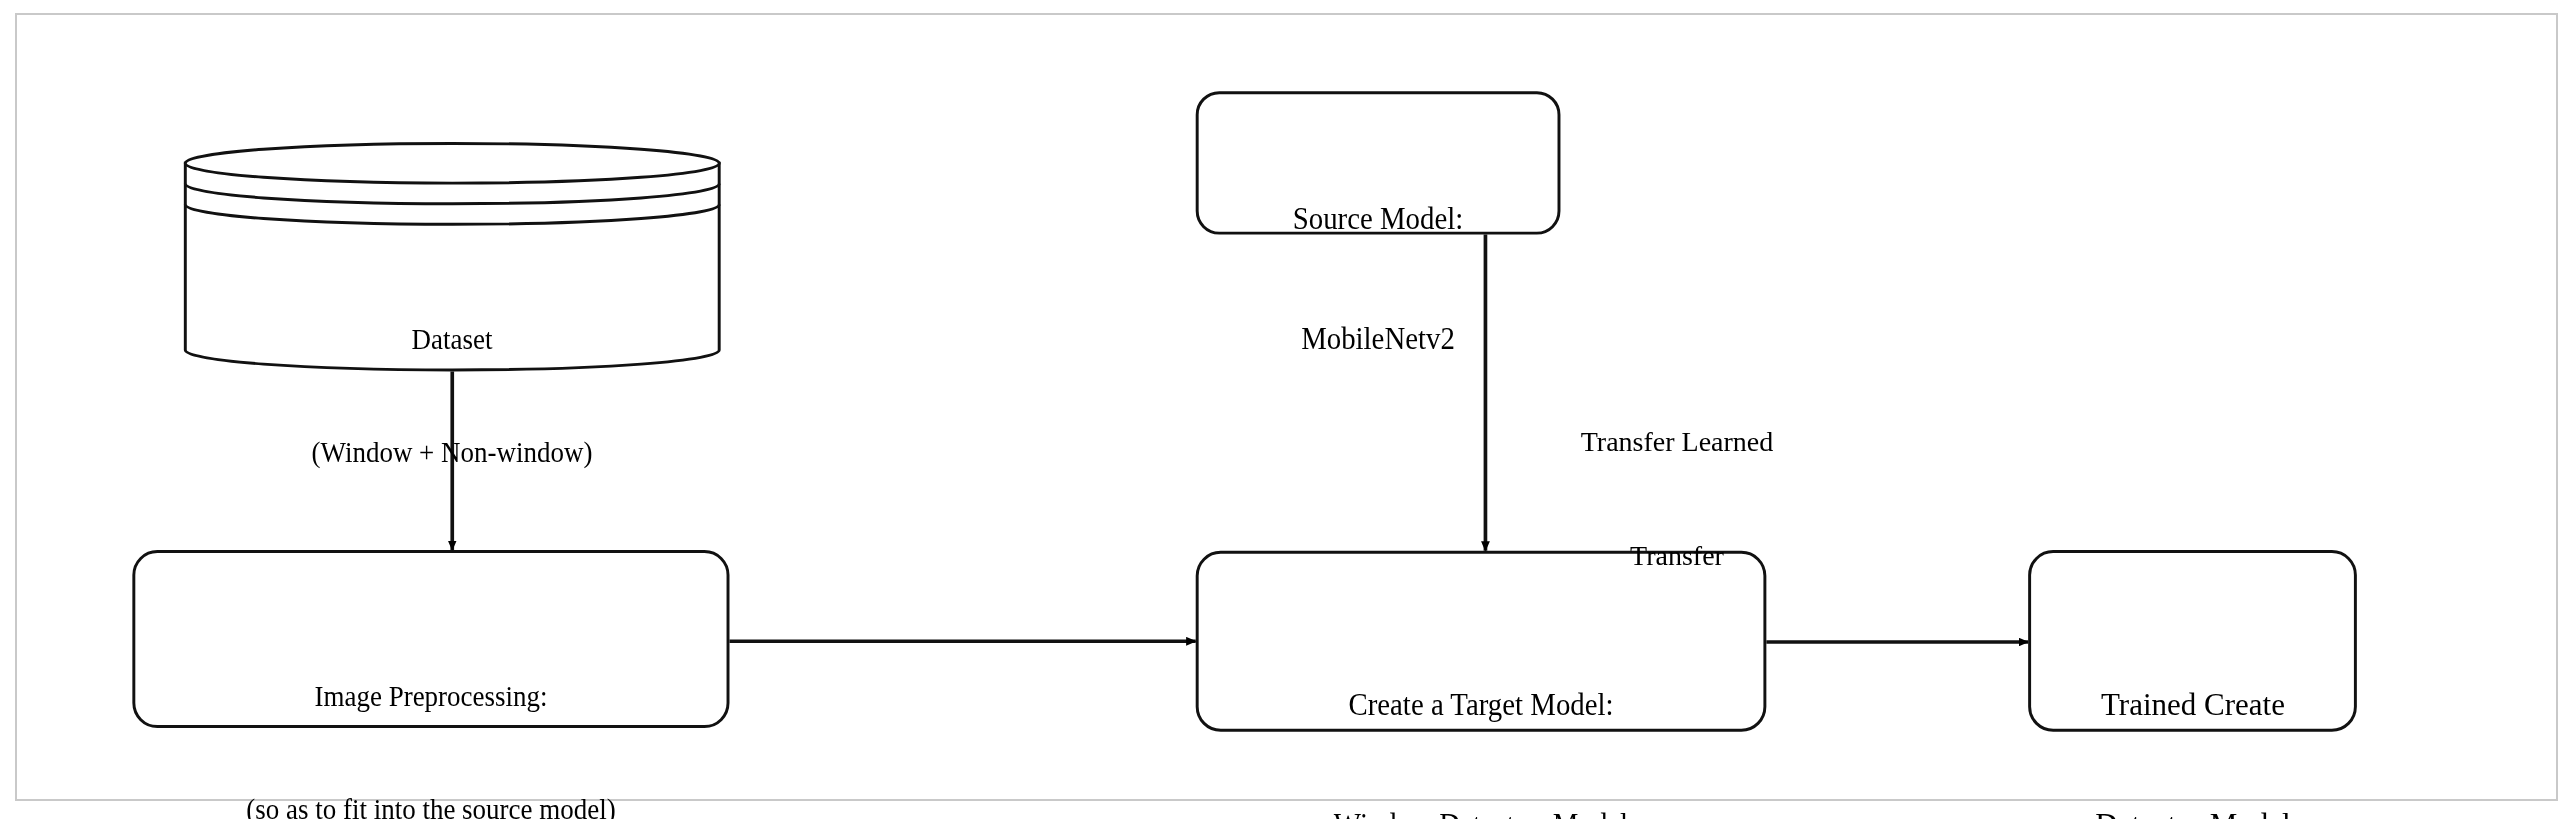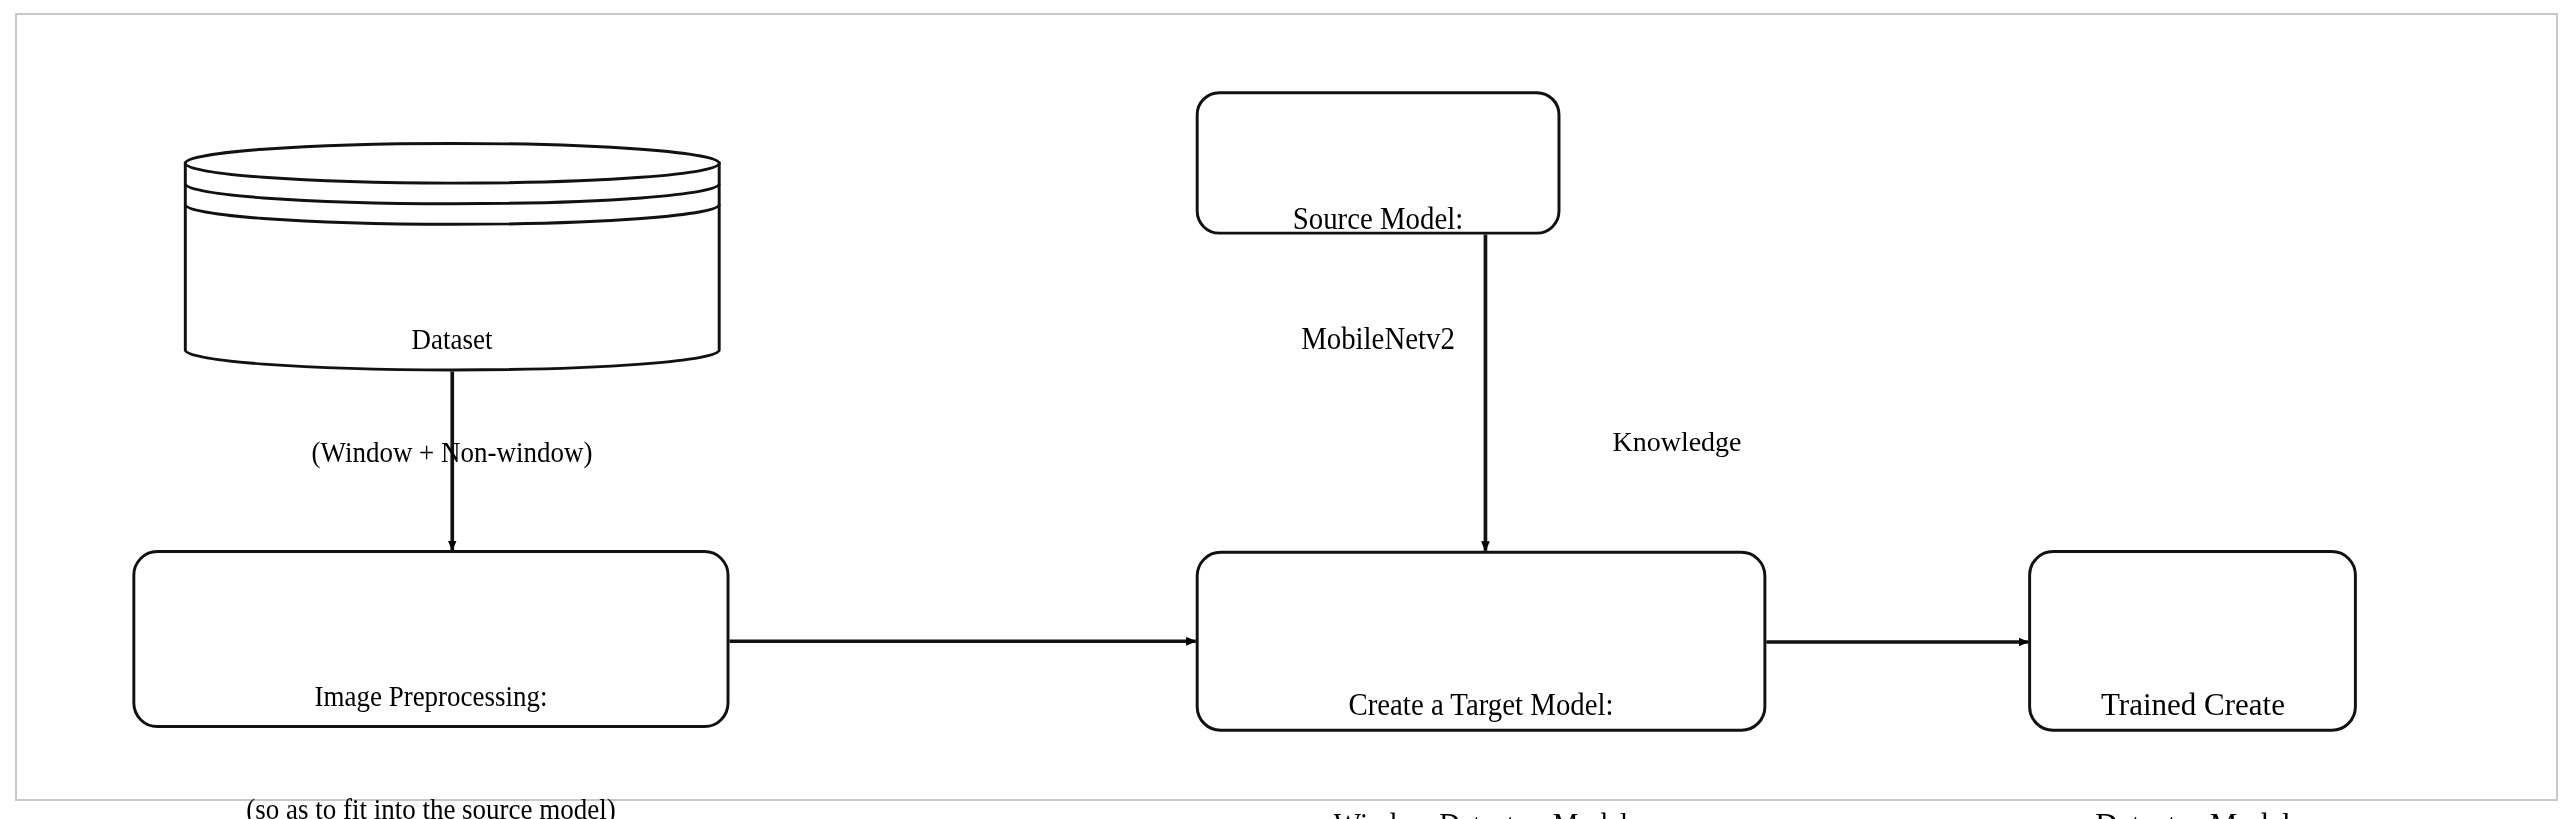--- a/index.html
+++ b/index.html
@@ -148,17 +148,18 @@
     <span class="lbl-line">Create a Target Model:</span>
     <span class="lbl-line">Window Detector  Model</span>
   </div>
 
   <div class="node-label" id="label-trained-model">
     <span class="lbl-line">Trained Create</span>
     <span class="lbl-line">Detector Model</span>
   </div>
 
   <div class="node-label" id="label-transfer-knowledge">
-    <span class="lbl-line">Knowledge</span>
+    <span class="lbl-line">Transfer Learned</span>
+    <span class="lbl-line">Transfer</span>
   </div>
 
 </div>
 
 
 </body></html>

